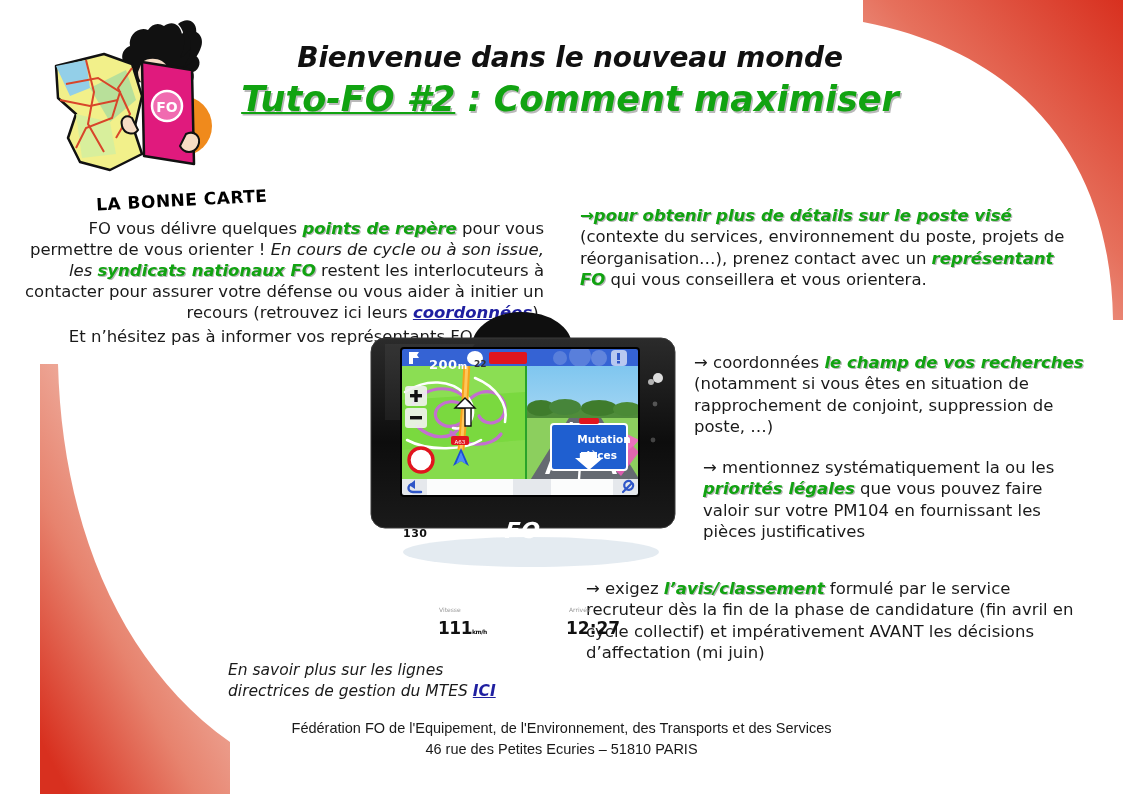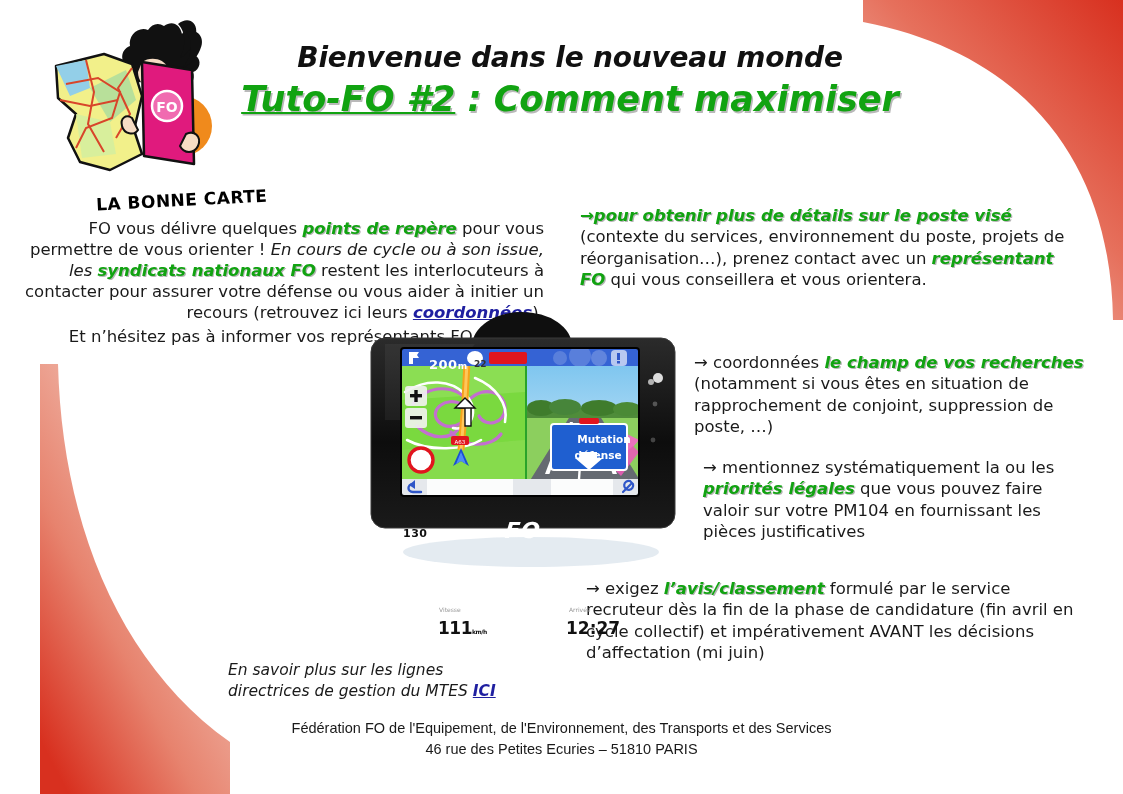--- a/index.html
+++ b/index.html
@@ -455,21 +455,21 @@
 
     
     <div class="gps-lbl" id="gps-dist"><span>200</span><span style="font-size:9px">m</span></div>
     <div class="gps-lbl" id="gps-sat">22</div>
     <div class="gps-lbl" id="gps-speedlimit">130</div>
     <div class="gps-lbl" id="gps-speed-cap">Vitesse</div>
     <div class="gps-lbl" id="gps-speed"><span>111</span><span style="font-size:6px">km/h</span></div>
     <div class="gps-lbl" id="gps-time-cap">Arrivée</div>
     <div class="gps-lbl" id="gps-time">12:27</div>
     <div class="sign-txt" id="sign-l1">Mutation</div>
-    <div class="sign-txt" id="sign-l2">défense</div>
+    <div class="sign-txt" id="sign-l2">pièces</div>
     <div id="gps-brand">FO</div>
   </div>
 
   <div id="footer">
     <div>Fédération FO de l'Equipement, de l'Environnement, des Transports et des Services</div>
     <div>46 rue des Petites Ecuries – 51810 PARIS</div>
   </div>
 
 </div>
 

